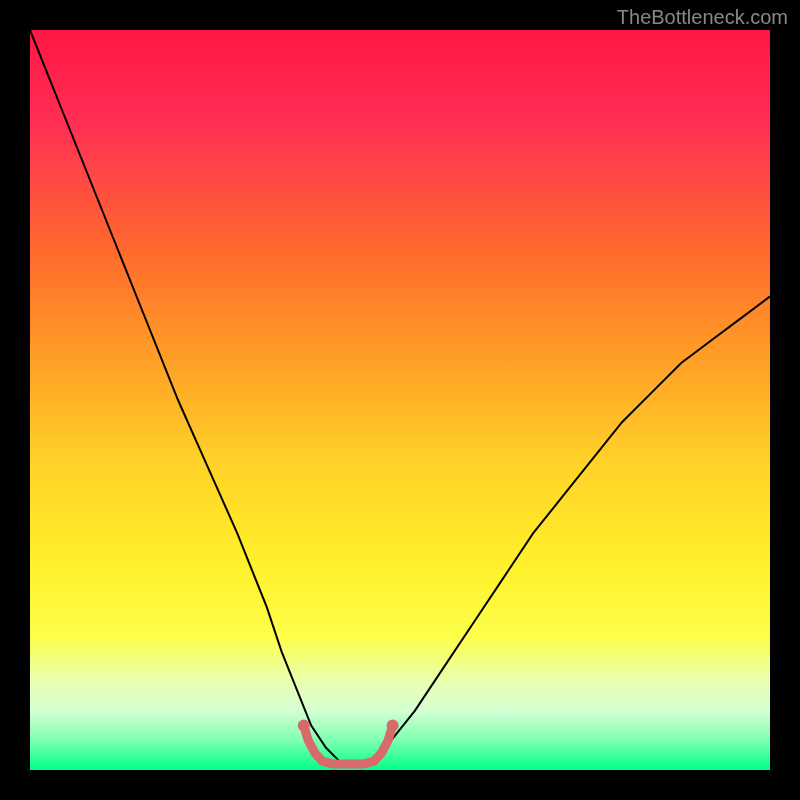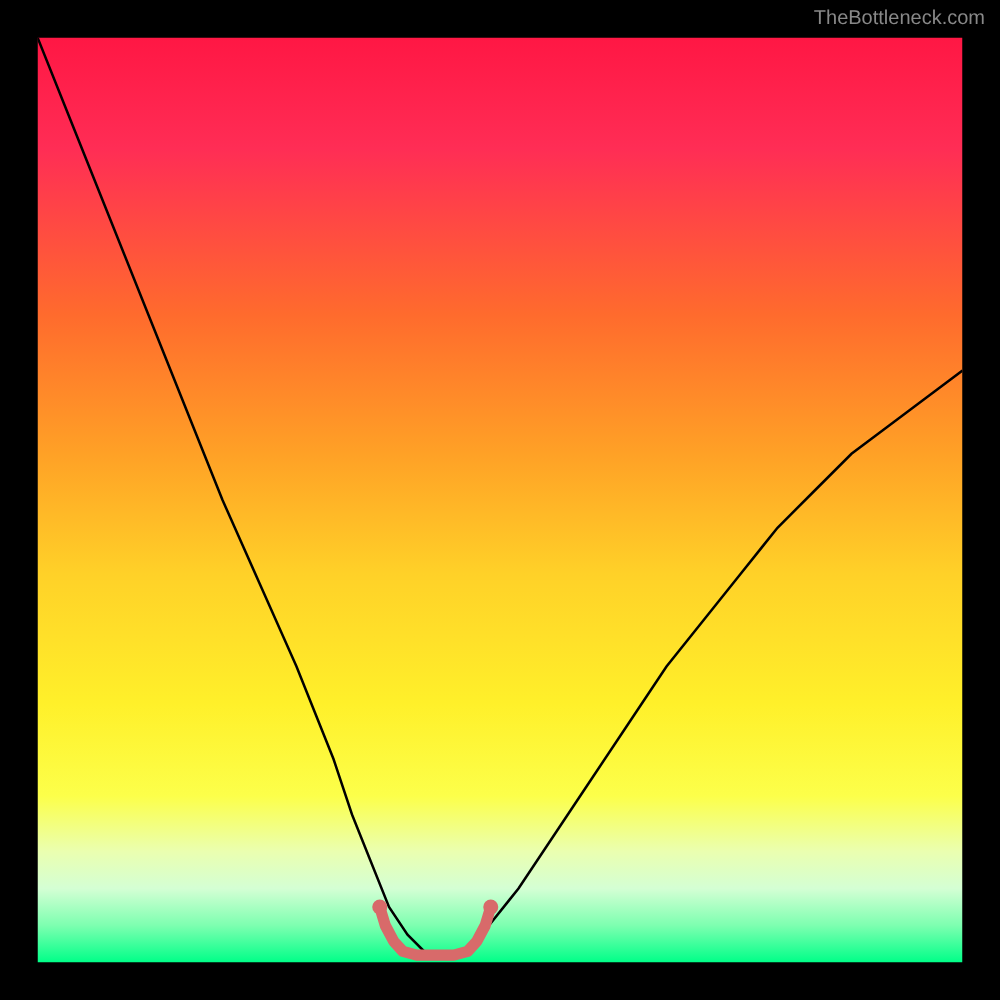--- a/index.html
+++ b/index.html
@@ -22,21 +22,21 @@
     left: 30px;
     top: 30px;
     width: 740px;
     height: 740px;
   }
   .watermark {
     position: absolute;
     top: 6px;
     right: 12px;
     color: #888;
-    font-size: 16px;
+    font-size: 20px;
     font-weight: 500;
     z-index: 10;
     font-family: Arial, sans-serif;
   }
   svg {
     display: block;
   }
 </style>
 </head>
 <body>

